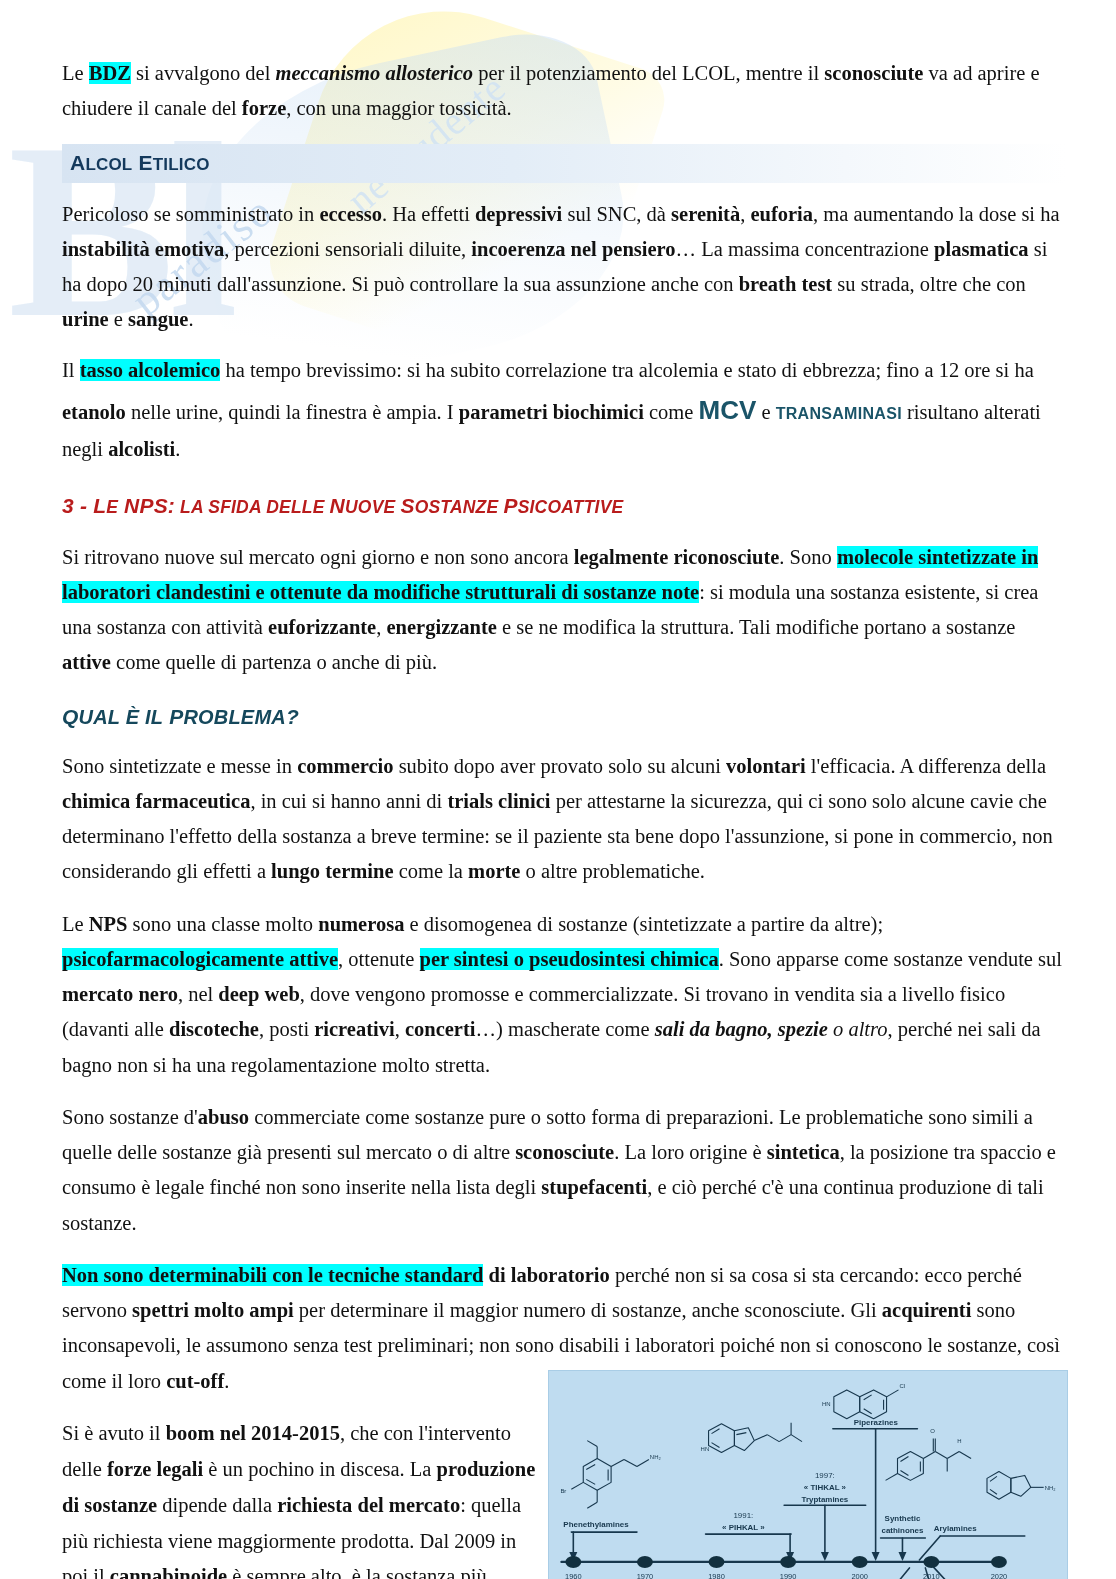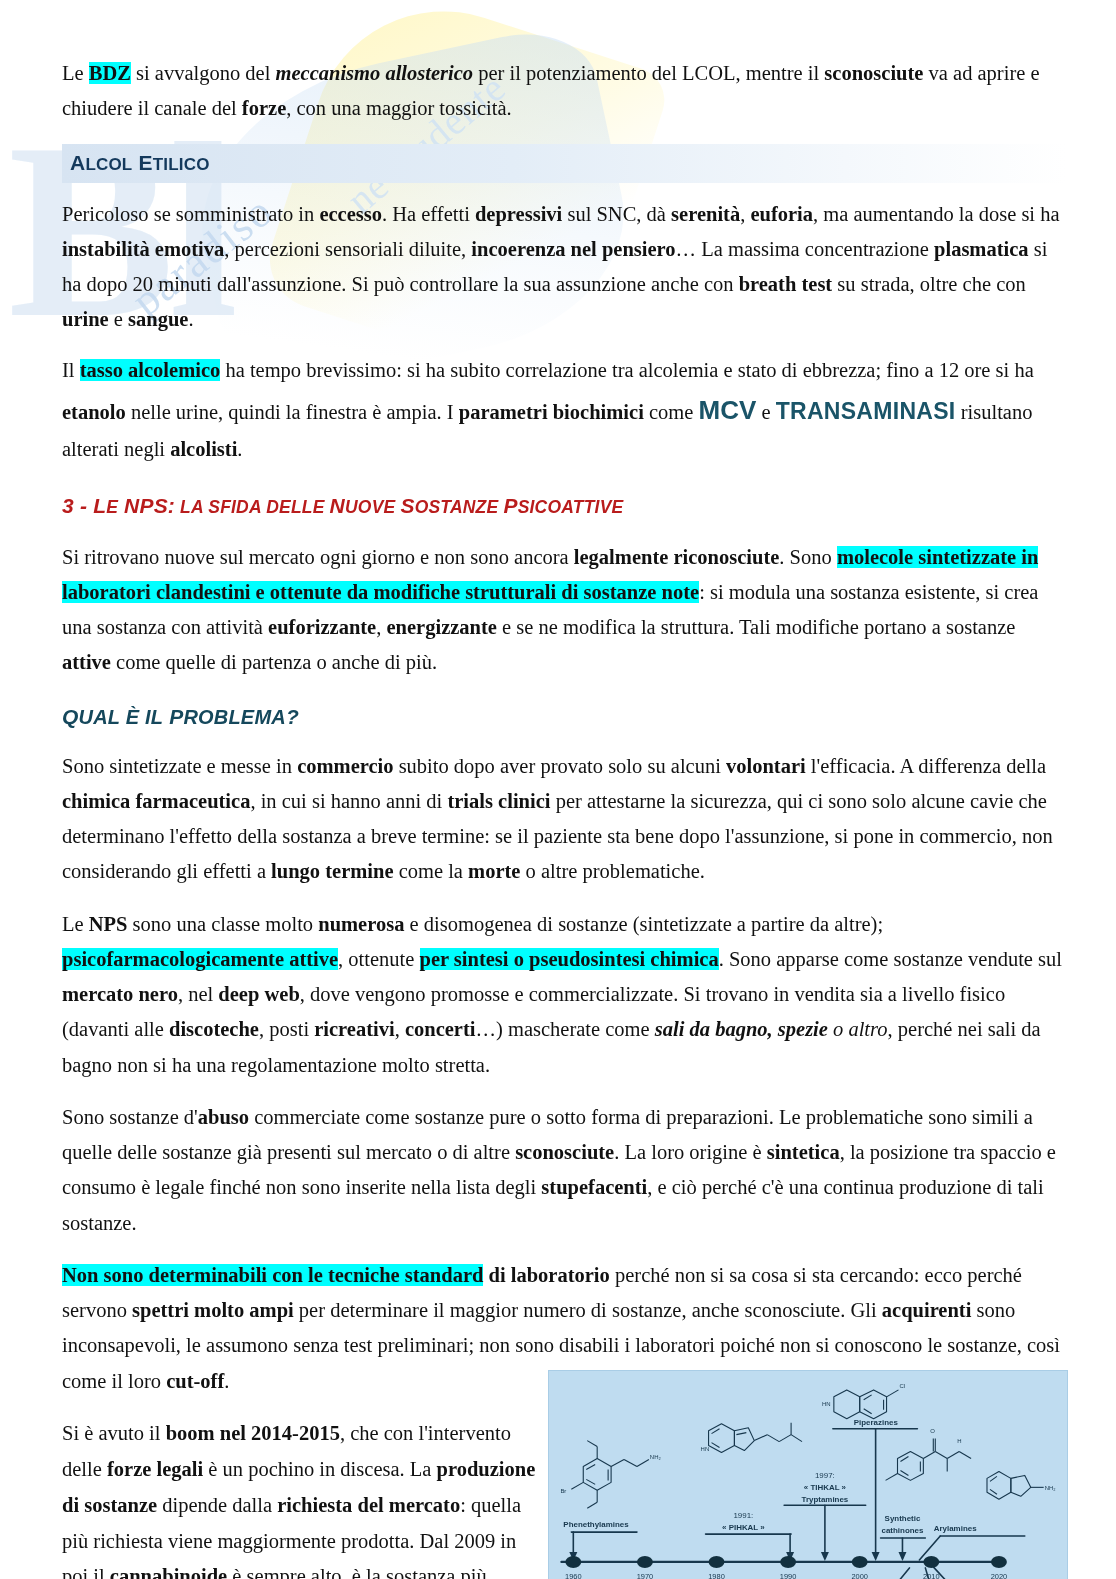--- a/index.html
+++ b/index.html
@@ -117,21 +117,21 @@
   .acro {
     font-family: "Liberation Sans", sans-serif;
     font-weight: 700;
     color: #1a5468;
     font-size: 26px;
   }
   .acro-sm {
     font-family: "Liberation Sans", sans-serif;
     font-weight: 700;
     color: #1a5468;
-    font-size: 23px;
+    font-size: 16px;
     letter-spacing: .3px;
   }
 
   
   .band {
     background: linear-gradient(to right, #d7e4f2 0%, #e3edf7 45%, #f4f8fc 78%, #ffffff 100%);
     font-family: "Liberation Sans", sans-serif;
     font-weight: 700;
     color: #14395c;
     font-size: 21px;

